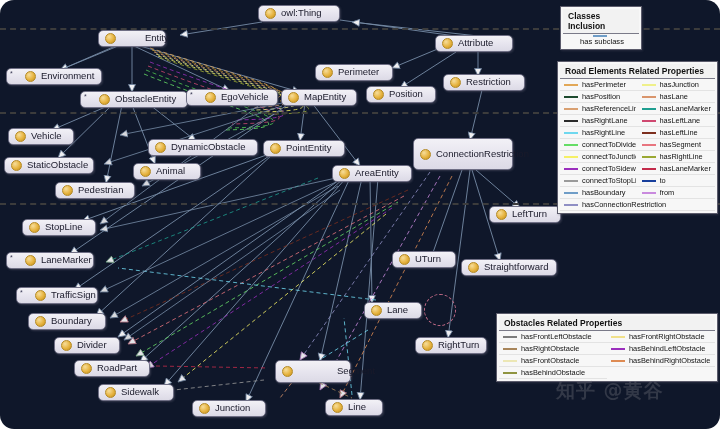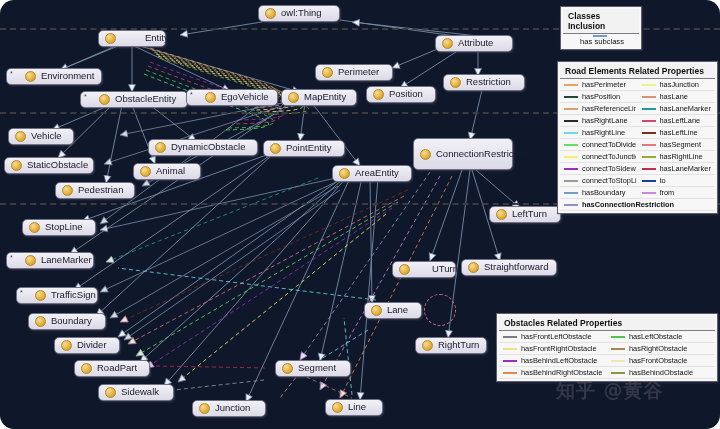--- a/index.html
+++ b/index.html
@@ -80,21 +80,21 @@
   }
   .lg-row .ltxt{white-space:nowrap;overflow:hidden;}
 
   
   #legend-classes{left:560px;top:6px;width:82px;}
   #legend-classes .lg-row{width:100%;border-bottom:none;font-size:7.6px;flex-direction:column;}
 
   
   #legend-road{left:557px;top:61px;width:161px;}
   #legend-road .lg-row{width:50%;}
-  #legend-road .lg-row.full{width:100%;font-weight:bold;}
+  #legend-road .lg-row.full{width:100%;}
 
   
   #legend-obstacles{left:496px;top:313px;width:222px;}
   #legend-obstacles .lg-row{width:50%;font-size:7.4px;}
 
   
   .selfloop{
     position:absolute;
     width:30px;height:30px;border-radius:50%;
     border:1px dashed #c06a86;
@@ -309,21 +309,21 @@
       </div>
       <div class="node" style="left: 489px; top: 206px; width: 72px; height: 17px;">
         <span class="bullet"></span>
         <span class="lbl">LeftTurn</span>
       </div>
       <div class="node has-star" style="left: 6px; top: 252px; width: 88px; height: 17px;">
         <span class="star">*</span>
         <span class="bullet"></span>
         <span class="lbl">LaneMarker</span>
       </div>
-      <div class="node" style="left: 392px; top: 261px; width: 64px; height: 17px; gap: 17px;">
+      <div class="node" style="left: 392px; top: 251px; width: 64px; height: 17px;">
         <span class="bullet"></span>
         <span class="lbl">UTurn</span>
       </div>
       <div class="node" style="left: 461px; top: 259px; width: 96px; height: 17px;">
         <span class="bullet"></span>
         <span class="lbl">Straightforward</span>
       </div>
       <div class="node has-star" style="left: 16px; top: 287px; width: 82px; height: 17px;">
         <span class="star">*</span>
         <span class="bullet"></span>
@@ -342,21 +342,21 @@
         <span class="lbl">RightTurn</span>
       </div>
       <div class="node" style="left: 54px; top: 337px; width: 66px; height: 17px;">
         <span class="bullet"></span>
         <span class="lbl">Divider</span>
       </div>
       <div class="node" style="left: 74px; top: 360px; width: 76px; height: 17px;">
         <span class="bullet"></span>
         <span class="lbl">RoadPart</span>
       </div>
-      <div class="node" style="left: 275px; top: 360px; width: 76px; height: 17px;">
+      <div class="node" style="left: 275px; top: 360px; width: 76px; height: 23px; gap: 39px;">
         <span class="bullet"></span>
         <span class="lbl">Segment</span>
       </div>
       <div class="node" style="left: 98px; top: 384px; width: 76px; height: 17px;">
         <span class="bullet"></span>
         <span class="lbl">Sidewalk</span>
       </div>
       <div class="node" style="left: 192px; top: 400px; width: 74px; height: 17px;">
         <span class="bullet"></span>
         <span class="lbl">Junction</span>
@@ -468,24 +468,20 @@
   </div>
 
   <div class="legend" id="legend-obstacles">
     <div class="lg-title">Obstacles Related Properties</div>
     <div class="lg-rows" id="rows-obstacles">
         <div class="lg-row">
           <span class="swatch" style="border-top-color: rgb(124, 124, 124);"></span>
           <span class="ltxt">hasFrontLeftObstacle</span>
         </div>
         <div class="lg-row">
-          <span class="swatch" style="border-top-color: rgb(79, 196, 79);"></span>
-          <span class="ltxt">hasLeftObstacle</span>
-        </div>
-        <div class="lg-row">
           <span class="swatch" style="border-top-color: rgb(240, 224, 138);"></span>
           <span class="ltxt">hasFrontRightObstacle</span>
         </div>
         <div class="lg-row">
           <span class="swatch" style="border-top-color: rgb(168, 133, 90);"></span>
           <span class="ltxt">hasRightObstacle</span>
         </div>
         <div class="lg-row">
           <span class="swatch" style="border-top-color: rgb(155, 47, 189);"></span>
           <span class="ltxt">hasBehindLeftObstacle</span>

